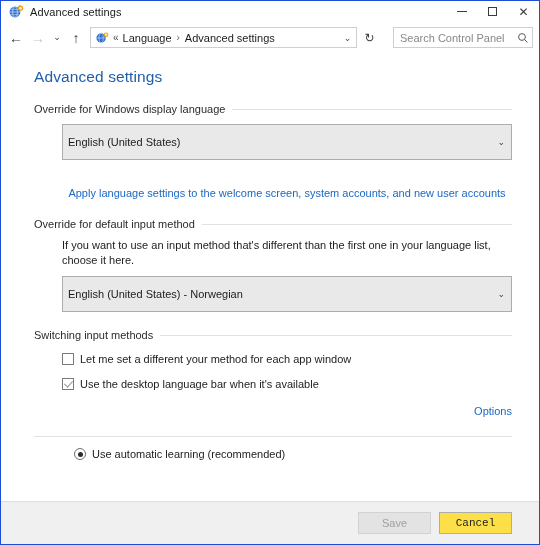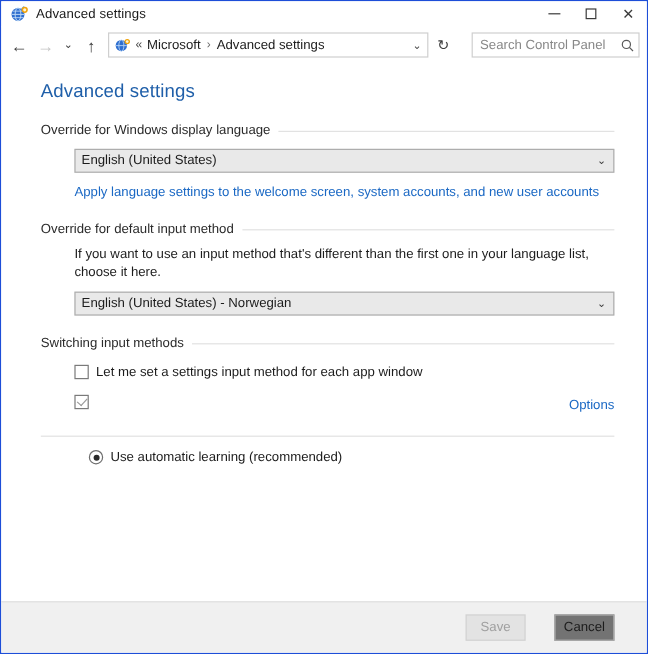--- a/index.html
+++ b/index.html
@@ -235,21 +235,21 @@
 
   .body-text {
     font-size: 11px;
     color: #1c1c1c;
     line-height: 14.5px;
     margin-top: 8px;
   }
 
   select.combo, .combo {
     width: 100%;
-    height: 20px;
+    height: 36px;
     box-sizing: border-box;
     margin-top: 9px;
     border: 1px solid #adadad;
     background: #e9e9e9;
     font-family: "Liberation Sans", sans-serif;
     font-size: 11px;
     color: #1c1c1c;
     padding: 0 20px 0 5px;
     display: flex;
     align-items: center;
@@ -269,21 +269,21 @@
   }
 
   a.link {
     font-size: 11px;
     color: #1a68c4;
     text-decoration: none;
     cursor: pointer;
   }
   a.link.underlined { text-decoration: underline; }
 
-  .link-row { margin-top: 6px; }
+  .link-row { margin-top: 23px; text-align: center; }
 
   .check-row {
     display: flex;
     align-items: flex-start;
     margin-top: 11px;
   }
 
   .cbox {
     width: 12px;
     height: 12px;
@@ -338,53 +338,54 @@
     width: 5px;
     height: 5px;
     border-radius: 50%;
     background: #2b2b2b;
   }
 
   .options-link {
     margin-left: auto;
     padding-left: 10px;
     flex: 0 0 auto;
+    margin-top: 24px;
   }
 
   
   .footer {
     position: absolute;
     left: 0;
     right: 0;
     bottom: 0;
     height: 43px;
     background: #f0f0f0;
     border-top: 1px solid #dfdfdf;
     display: flex;
     align-items: center;
     justify-content: flex-end;
     padding-right: 27px;
     box-sizing: border-box;
   }
   .btn {
-    width: 50px;
+    width: 73px;
     height: 22px;
     box-sizing: border-box;
     font-family: "Liberation Sans", sans-serif;
     font-size: 11px;
     border: 1px solid #adadad;
     background: #e1e1e1;
     color: #1c1c1c;
     display: flex;
     align-items: center;
     justify-content: center;
-    margin-left: 24px;
+    margin-left: 8px;
     cursor: default;
   }
-  .btn.primary-cancel { background: #737373; }
+  .btn.primary-cancel { background: #fde047; font-family: Liberation Mono, monospace; }
   .btn.disabled {
     color: #a0a0a0;
     background: #e3e3e3;
     border-color: #d2d2d2;
   }
 </style>
 </head>
 <body>
 
 <div id="window">
@@ -435,21 +436,21 @@
         <svg width="14" height="14" viewBox="0 0 16 16">
           <circle cx="7" cy="8" r="5.4" fill="#2f6fd0"></circle>
           <ellipse cx="7" cy="8" rx="2.4" ry="5.4" fill="none" stroke="#bcd8f5" stroke-width="0.8"></ellipse>
           <line x1="1.7" y1="8" x2="12.3" y2="8" stroke="#bcd8f5" stroke-width="0.8"></line>
           <circle cx="12.6" cy="4.2" r="2.6" fill="#f0a30a"></circle>
           <circle cx="12.6" cy="4.2" r="1.3" fill="#fff4d6"></circle>
         </svg>
       </span>
       <div class="crumbs">
         <span class="crumb-chev">«</span>
-        <span>Microsoft</span>
+        <span>Language</span>
         <span class="crumb-sep">›</span>
         <span>Advanced settings</span>
       </div>
       <div class="addr-drop">
           <span>⌄</span>
         </div>
     </div>
 
     <div class="refreshbtn">
         <span>↻</span>
@@ -501,24 +502,25 @@
     </div>
 
     <div class="group">
       <div class="group-head">
         <span class="group-label">Switching input methods</span>
         <span class="group-rule"></span>
       </div>
       <div class="indent">
         <div class="check-row">
           <span class="cbox"></span>
-          <span class="check-label">Let me set a settings input method for each app window</span>
+          <span class="check-label">Let me set a different your method for each app window</span>
         </div>
         <div class="check-row">
           <span class="cbox checked"></span>
+          <span class="check-label">Use the desktop language bar when it's available</span>
           <span class="options-link"><a class="link">Options</a></span>
         </div>
       </div>
     </div>
 
     <div class="group">
       <div class="group-head">
         <span class="group-rule"></span>
       </div>
       <div class="indent">

